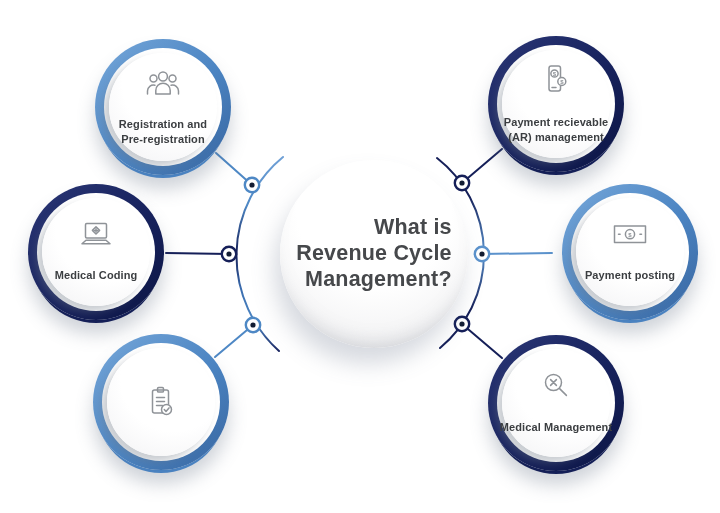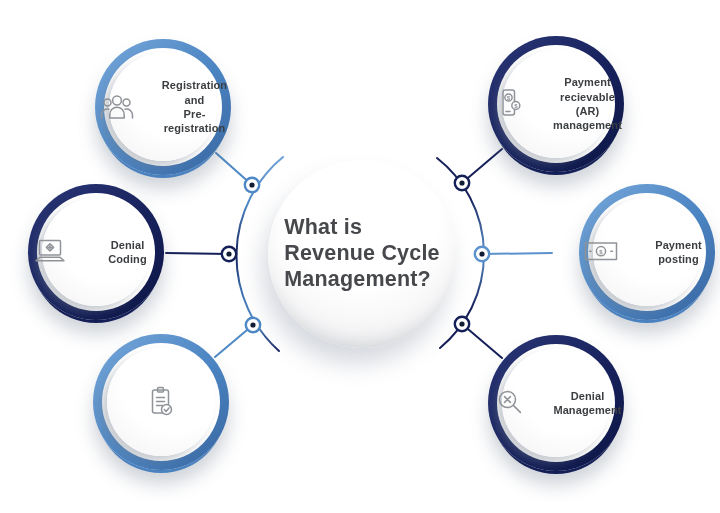--- a/index.html
+++ b/index.html
@@ -13,41 +13,41 @@
   
   .node{position:absolute;width:136px;height:136px;border-radius:50%;z-index:2;}
   .ring-blue{background:linear-gradient(135deg,#77a8da 0%,#4b84c2 55%,#38659f 100%);
              box-shadow:0 6px 0 -3px #4a82c0, 0 14px 18px rgba(96,109,130,.30);}
   .ring-navy{background:linear-gradient(135deg,#2b3776 0%,#17225d 55%,#0c1543 100%);
              box-shadow:0 6px 0 -3px #141f57, 0 14px 18px rgba(96,109,130,.30);}
   .node .gap{position:absolute;inset:9px;border-radius:50%;background:#ffffff;}
   .node .inner{position:absolute;inset:14px;border-radius:50%;
                background:radial-gradient(circle at 62% 28%,#ffffff 52%,#f1f1f3 100%);
                box-shadow:-6px 6px 9px rgba(110,120,135,.38);}
-  .node .content{position:absolute;inset:0;display:flex;flex-direction:row;
+  .node .content{position:absolute;inset:0;display:flex;flex-direction:column;
                  align-items:center;justify-content:center;gap:19px;text-align:center;}
   .node .icon{flex:0 0 auto;}
   .node .icon *{stroke:var(--icon-gray);fill:none;stroke-width:1.5;
                 stroke-linecap:round;stroke-linejoin:round;}
   .node .icon .fillw{fill:#ffffff;}
   .node .icon text{stroke:none;fill:var(--icon-gray);font:bold 6px "Liberation Sans",sans-serif;text-anchor:middle;}
   .label{font-size:11px;font-weight:bold;color:var(--label-text);line-height:1.3;
          white-space:pre-line;letter-spacing:.1px;}
 
   
   .pos-registration{left:95px;top:39px;}
   .pos-medical{left:28px;top:184px;}
   .pos-claims{left:93px;top:334px;}
   .pos-ar{left:488px;top:36px;}
-  .pos-payment{left:579px;top:184px;}
+  .pos-payment{left:562px;top:184px;}
   .pos-denial{left:488px;top:335px;}
 
   
-  .center{position:absolute;left:268px;top:160px;width:188px;height:188px;border-radius:50%;
-          z-index:2;display:flex;align-items:center;justify-content:center;text-align:left;
+  .center{position:absolute;left:280px;top:160px;width:188px;height:188px;border-radius:50%;
+          z-index:2;display:flex;align-items:center;justify-content:center;text-align:right;
           background:radial-gradient(circle at 50% 26%,#ffffff 46%,#ececee 100%);
           box-shadow:-6px 16px 22px rgba(96,109,130,.25),
                      inset 0 -16px 20px -14px rgba(130,135,145,.35);}
   .center .title{font-size:21.5px;font-weight:bold;color:var(--title-text);
                  line-height:1.2;white-space:pre-line;letter-spacing:.2px;}
 </style>
 </head>
 <body>
 
 <div class="canvas">
@@ -133,21 +133,21 @@
   <div class="node ring-navy pos-medical">
     <div class="gap"></div>
     <div class="inner"></div>
     <div class="content">
       <svg class="icon" width="44" height="28" viewBox="0 0 44 28">
         <rect x="11.5" y="2.5" width="21" height="14.5" rx="1.2"></rect>
         <path d="M22 5.8 l3.6 3.6 -3.6 3.6 -3.6 -3.6 z"></path>
         <path d="M22 7.7 v3.4 M20.3 9.4 h3.4"></path>
         <path d="M8 22.8 h28 l-4 -3.6 h-20 z"></path>
       </svg>
-      <div class="label">Denial Coding</div>
+      <div class="label">Medical Coding</div>
     </div>
   </div>
 
   <div class="node ring-blue pos-claims">
     <div class="gap"></div>
     <div class="inner"></div>
     <div class="content">
       <svg class="icon" width="44" height="32" viewBox="0 0 44 32">
         <rect x="13.5" y="4" width="16" height="23" rx="2"></rect>
         <rect x="18.5" y="1.5" width="6" height="4.6" rx="1.2"></rect>
@@ -191,17 +191,17 @@
 
   <div class="node ring-navy pos-denial">
     <div class="gap"></div>
     <div class="inner"></div>
     <div class="content">
       <svg class="icon" width="44" height="30" viewBox="0 0 44 30">
         <circle cx="19.5" cy="11.5" r="8"></circle>
         <path d="M16.6 8.6 l5.8 5.8 M22.4 8.6 l-5.8 5.8"></path>
         <path d="M25.6 17.6 l6.8 6.8" stroke-width="2.2"></path>
       </svg>
-      <div class="label">Denial Management</div>
+      <div class="label">Medical Management</div>
     </div>
   </div>
 
 </div>
 
 </body></html>

